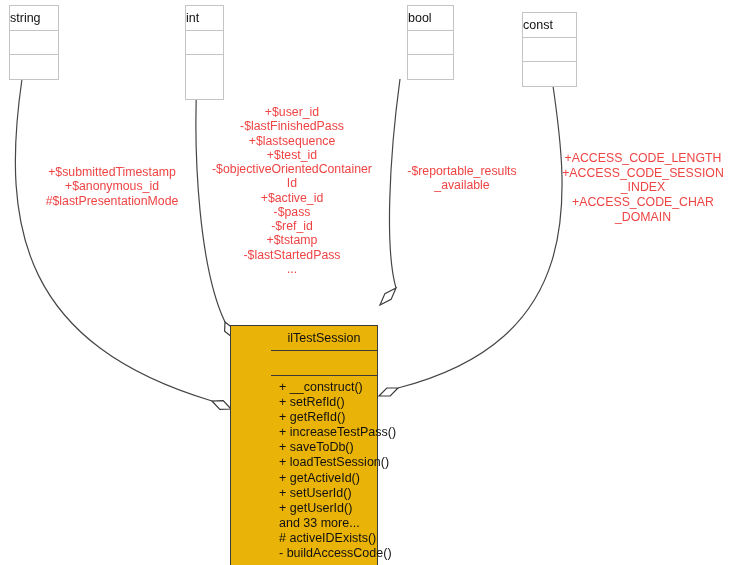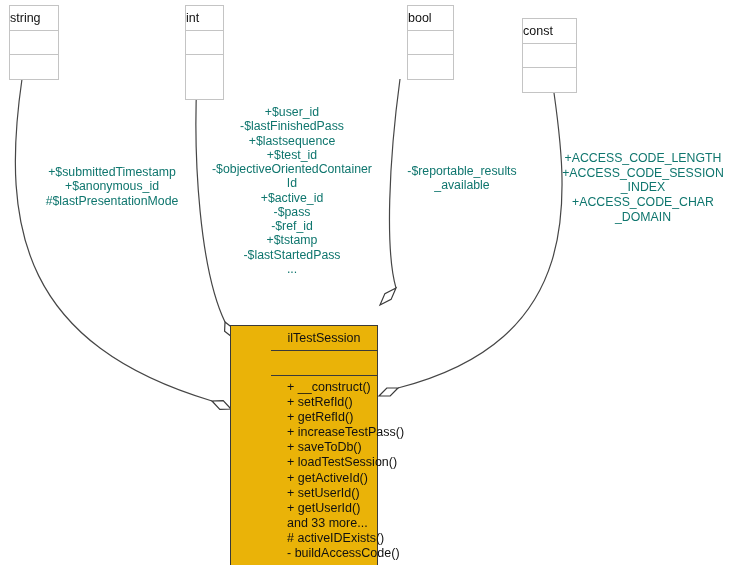--- a/index.html
+++ b/index.html
@@ -33,21 +33,21 @@
     height: 24px; line-height: 24px;
     border-bottom: 1px solid #c4c4c4;
     white-space: nowrap;
   }
   .type-node .t-sec { height: 23px; border-bottom: 1px solid #c4c4c4; }
   .type-node .t-sec:last-child { border-bottom: none; }
 
   .node-string { left: 9px;   top: 5px; width: 50px; height: 75px; }
   .node-int    { left: 185px; top: 5px; width: 39px; height: 95px; }
   .node-bool   { left: 382px; top: 5px; width: 47px; height: 75px; margin-left: 25px; }
-  .node-const  { left: 522px; top: 18px; width: 55px; height: 75px; }
+  .node-const  { left: 522px; top: 12px; width: 55px; height: 75px; }
 
   
   .main-node {
     position: absolute;
     left: 230px; top: 325px;
     width: 148px; height: 250px;
     box-sizing: border-box;
     background: #eab308;
     border: 1px solid #3a3a3a;
     font-size: 12.5px;
@@ -60,28 +60,28 @@
     white-space: nowrap;
   }
   .main-node .m-attrs {
     height: 24px;
     border-bottom: 1px solid #3a3a3a;
   }
   .main-node .m-methods {
     padding: 4px 2px 0 8px;
     line-height: 15.1px;
   }
-  .main-node .m-methods div { white-space: nowrap; margin-left: 8px; }
+  .main-node .m-methods div { white-space: nowrap; }
 
   
   .edge-label {
     position: absolute;
     text-align: center;
     font-size: 12.3px;
-    color: #0f766e;
+    color: #ef4444;
   }
   .edge-label div { white-space: nowrap; }
   .lbl-string { left: 32px;  top: 165px; width: 160px; line-height: 14.3px; }
   .lbl-int    { left: 203px; top: 105px; width: 178px; line-height: 14.25px; }
   .lbl-bool   { left: 398px; top: 164px; width: 128px; line-height: 14.3px; }
   .lbl-const  { left: 552px; top: 151px; width: 182px; line-height: 14.7px; }
 </style>
 </head>
 <body>
 

